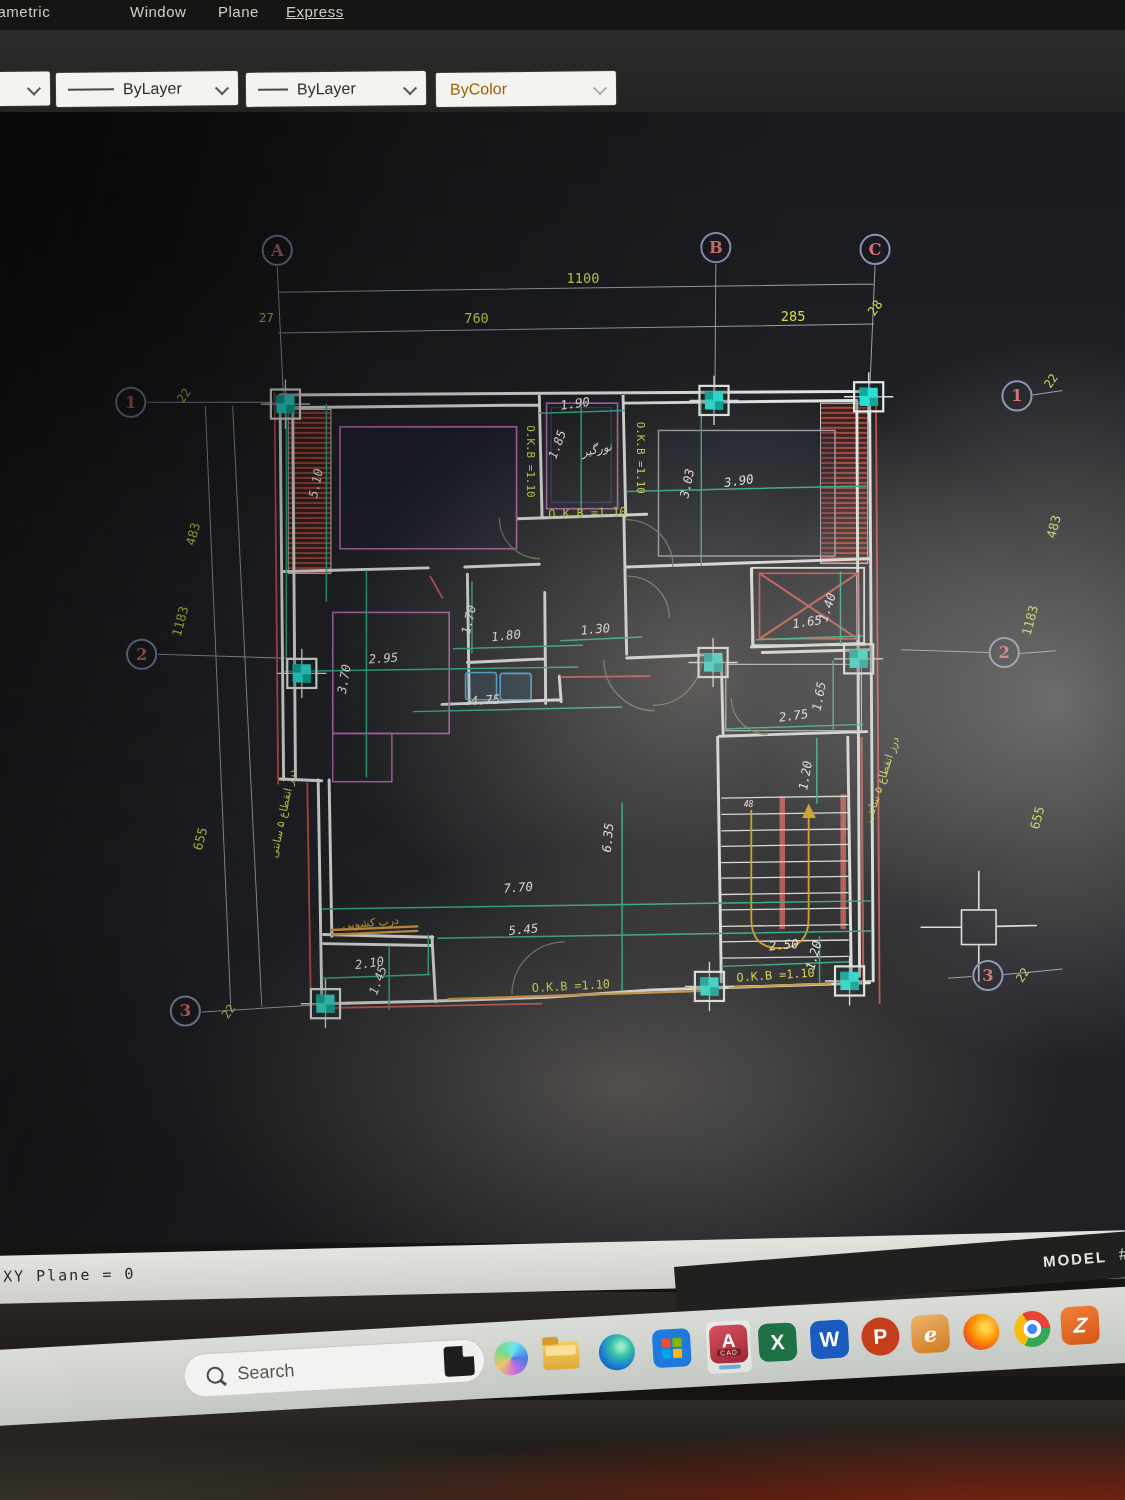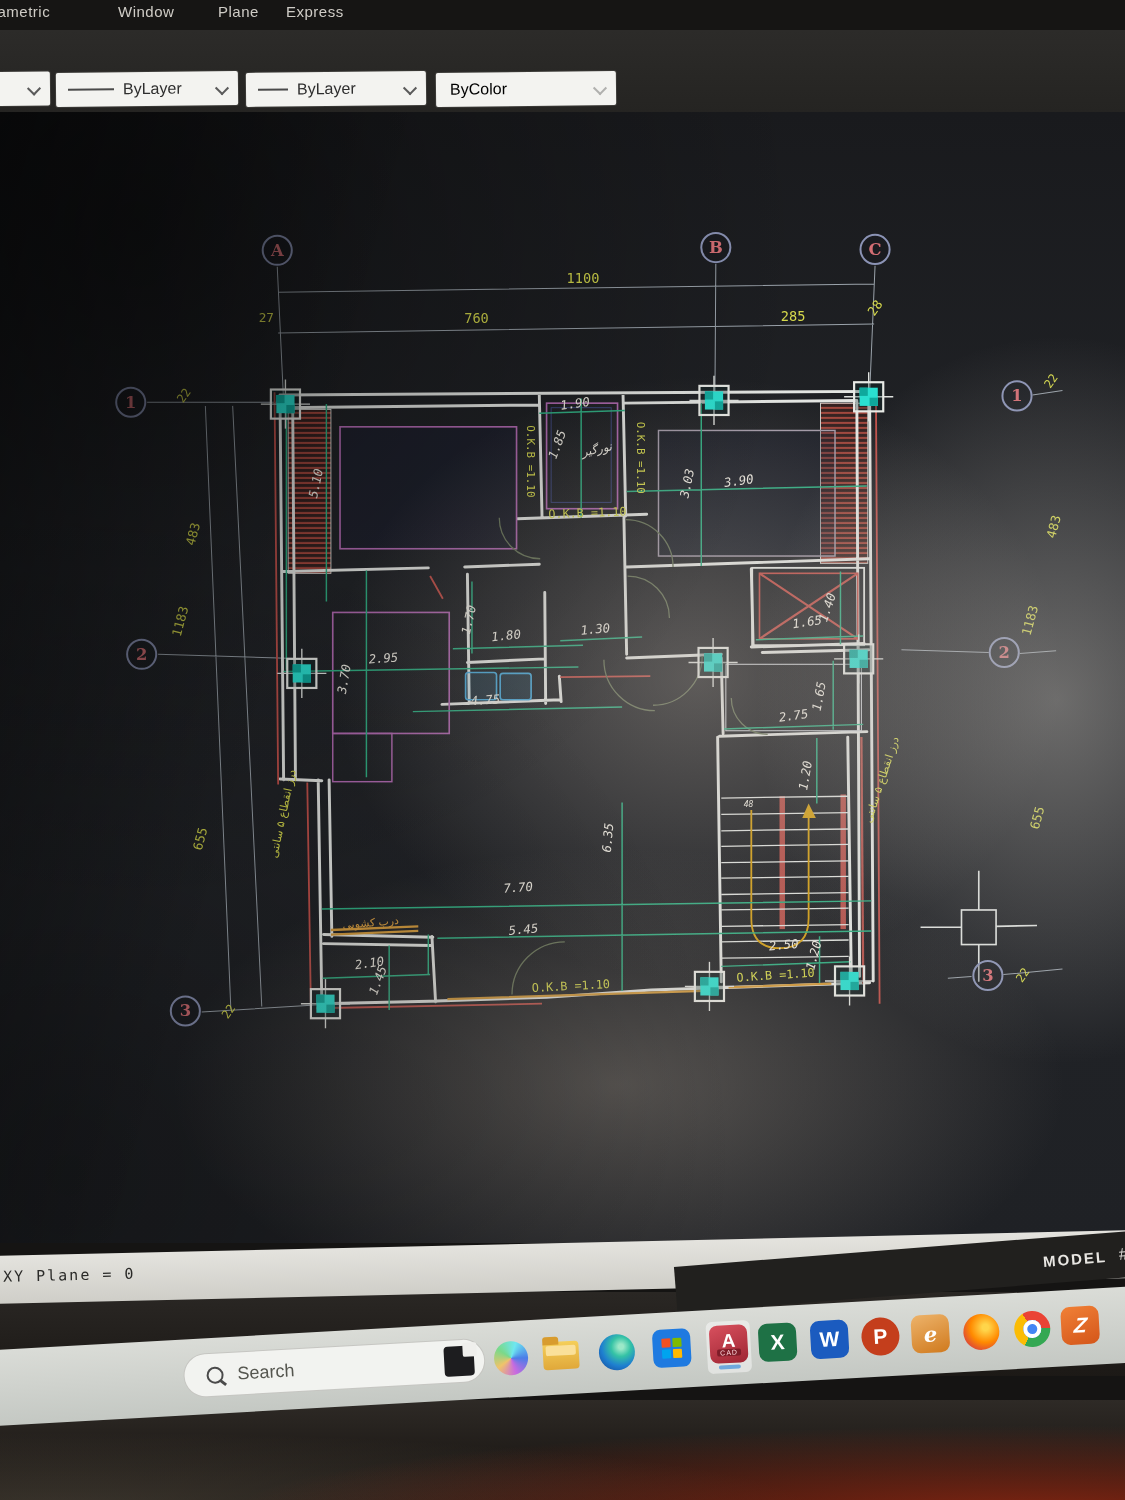--- a/index.html
+++ b/index.html
@@ -1,32 +1,32 @@
 <!DOCTYPE html>
 <html><head>
 <meta charset="utf-8">
 <style>
   html,body{margin:0;padding:0;background:#0e0d0c;}
   .screen{position:relative;width:1125px;height:1500px;overflow:hidden;background:#151413;
           font-family:"Liberation Sans",sans-serif;}
   
   .menubar{position:absolute;left:0;top:0;width:100%;height:30px;background:#161514;z-index:3;}
   .menubar span{position:absolute;top:3px;font-size:15px;color:#cfccc6;filter:blur(.4px);letter-spacing:.5px;}
-  .mi0{left:-8px;} .mi1{left:118px;} .mi2{left:218px;} .mi3{left:286px;}
+  .mi0{left:-8px;} .mi1{left:130px;} .mi2{left:218px;} .mi3{left:286px;text-decoration:underline;}
   
   .toolbar{position:absolute;left:0;top:30px;width:100%;height:82px;
            background:linear-gradient(180deg,#2c2b29,#252422);z-index:3;}
   .combo{position:absolute;top:42px;height:34px;background:#f3f3f0;border-radius:2px;
          display:flex;align-items:center;transform:rotate(-0.6deg);box-shadow:0 0 0 1px #3a3936;}
   .combo .lbl{font-size:16px;color:#2e2e2e;}
   .combo .dash{height:2px;background:#4a4a4a;margin:0 9px 0 12px;}
   .chev{width:8px;height:8px;border-right:2px solid #5a5a5a;border-bottom:2px solid #5a5a5a;
         transform:rotate(45deg);margin-left:auto;margin-right:11px;flex:none;}
   .c1{left:-60px;width:110px;} .c2{left:56px;width:182px;} .c3{left:246px;width:180px;}
-  .c4{left:436px;width:180px;} .c4 .lbl{color:#000000;margin-left:14px;} .c4 .chev{border-color:#b0b0ae;}
+  .c4{left:436px;width:180px;} .c4 .lbl{color:#a16207;margin-left:14px;} .c4 .chev{border-color:#b0b0ae;}
   
   .canvas{position:absolute;left:0;top:112px;width:1125px;height:1131px;
           background:linear-gradient(180deg,#191a1d,#222428 40%,#1f2125);z-index:1;}
   .canvas svg{position:absolute;left:0;top:0;}
   .glare{position:absolute;left:0;top:0;width:100%;height:100%;pointer-events:none;}
   .g1{background:radial-gradient(ellipse 520px 430px at 62% 50%,rgba(186,176,166,.40),rgba(186,176,166,0) 70%);}
   .g2{background:radial-gradient(ellipse 430px 520px at 94% 52%,rgba(192,188,182,.48),rgba(192,188,182,0) 70%);}
   .g3{background:radial-gradient(ellipse 620px 330px at 55% 86%,rgba(176,164,150,.38),rgba(176,164,150,0) 72%);}
   .g4{background:linear-gradient(105deg,rgba(0,0,0,.55),rgba(0,0,0,0) 30%),
                  radial-gradient(ellipse at 12% 10%,rgba(0,0,0,.45),rgba(0,0,0,0) 48%),

